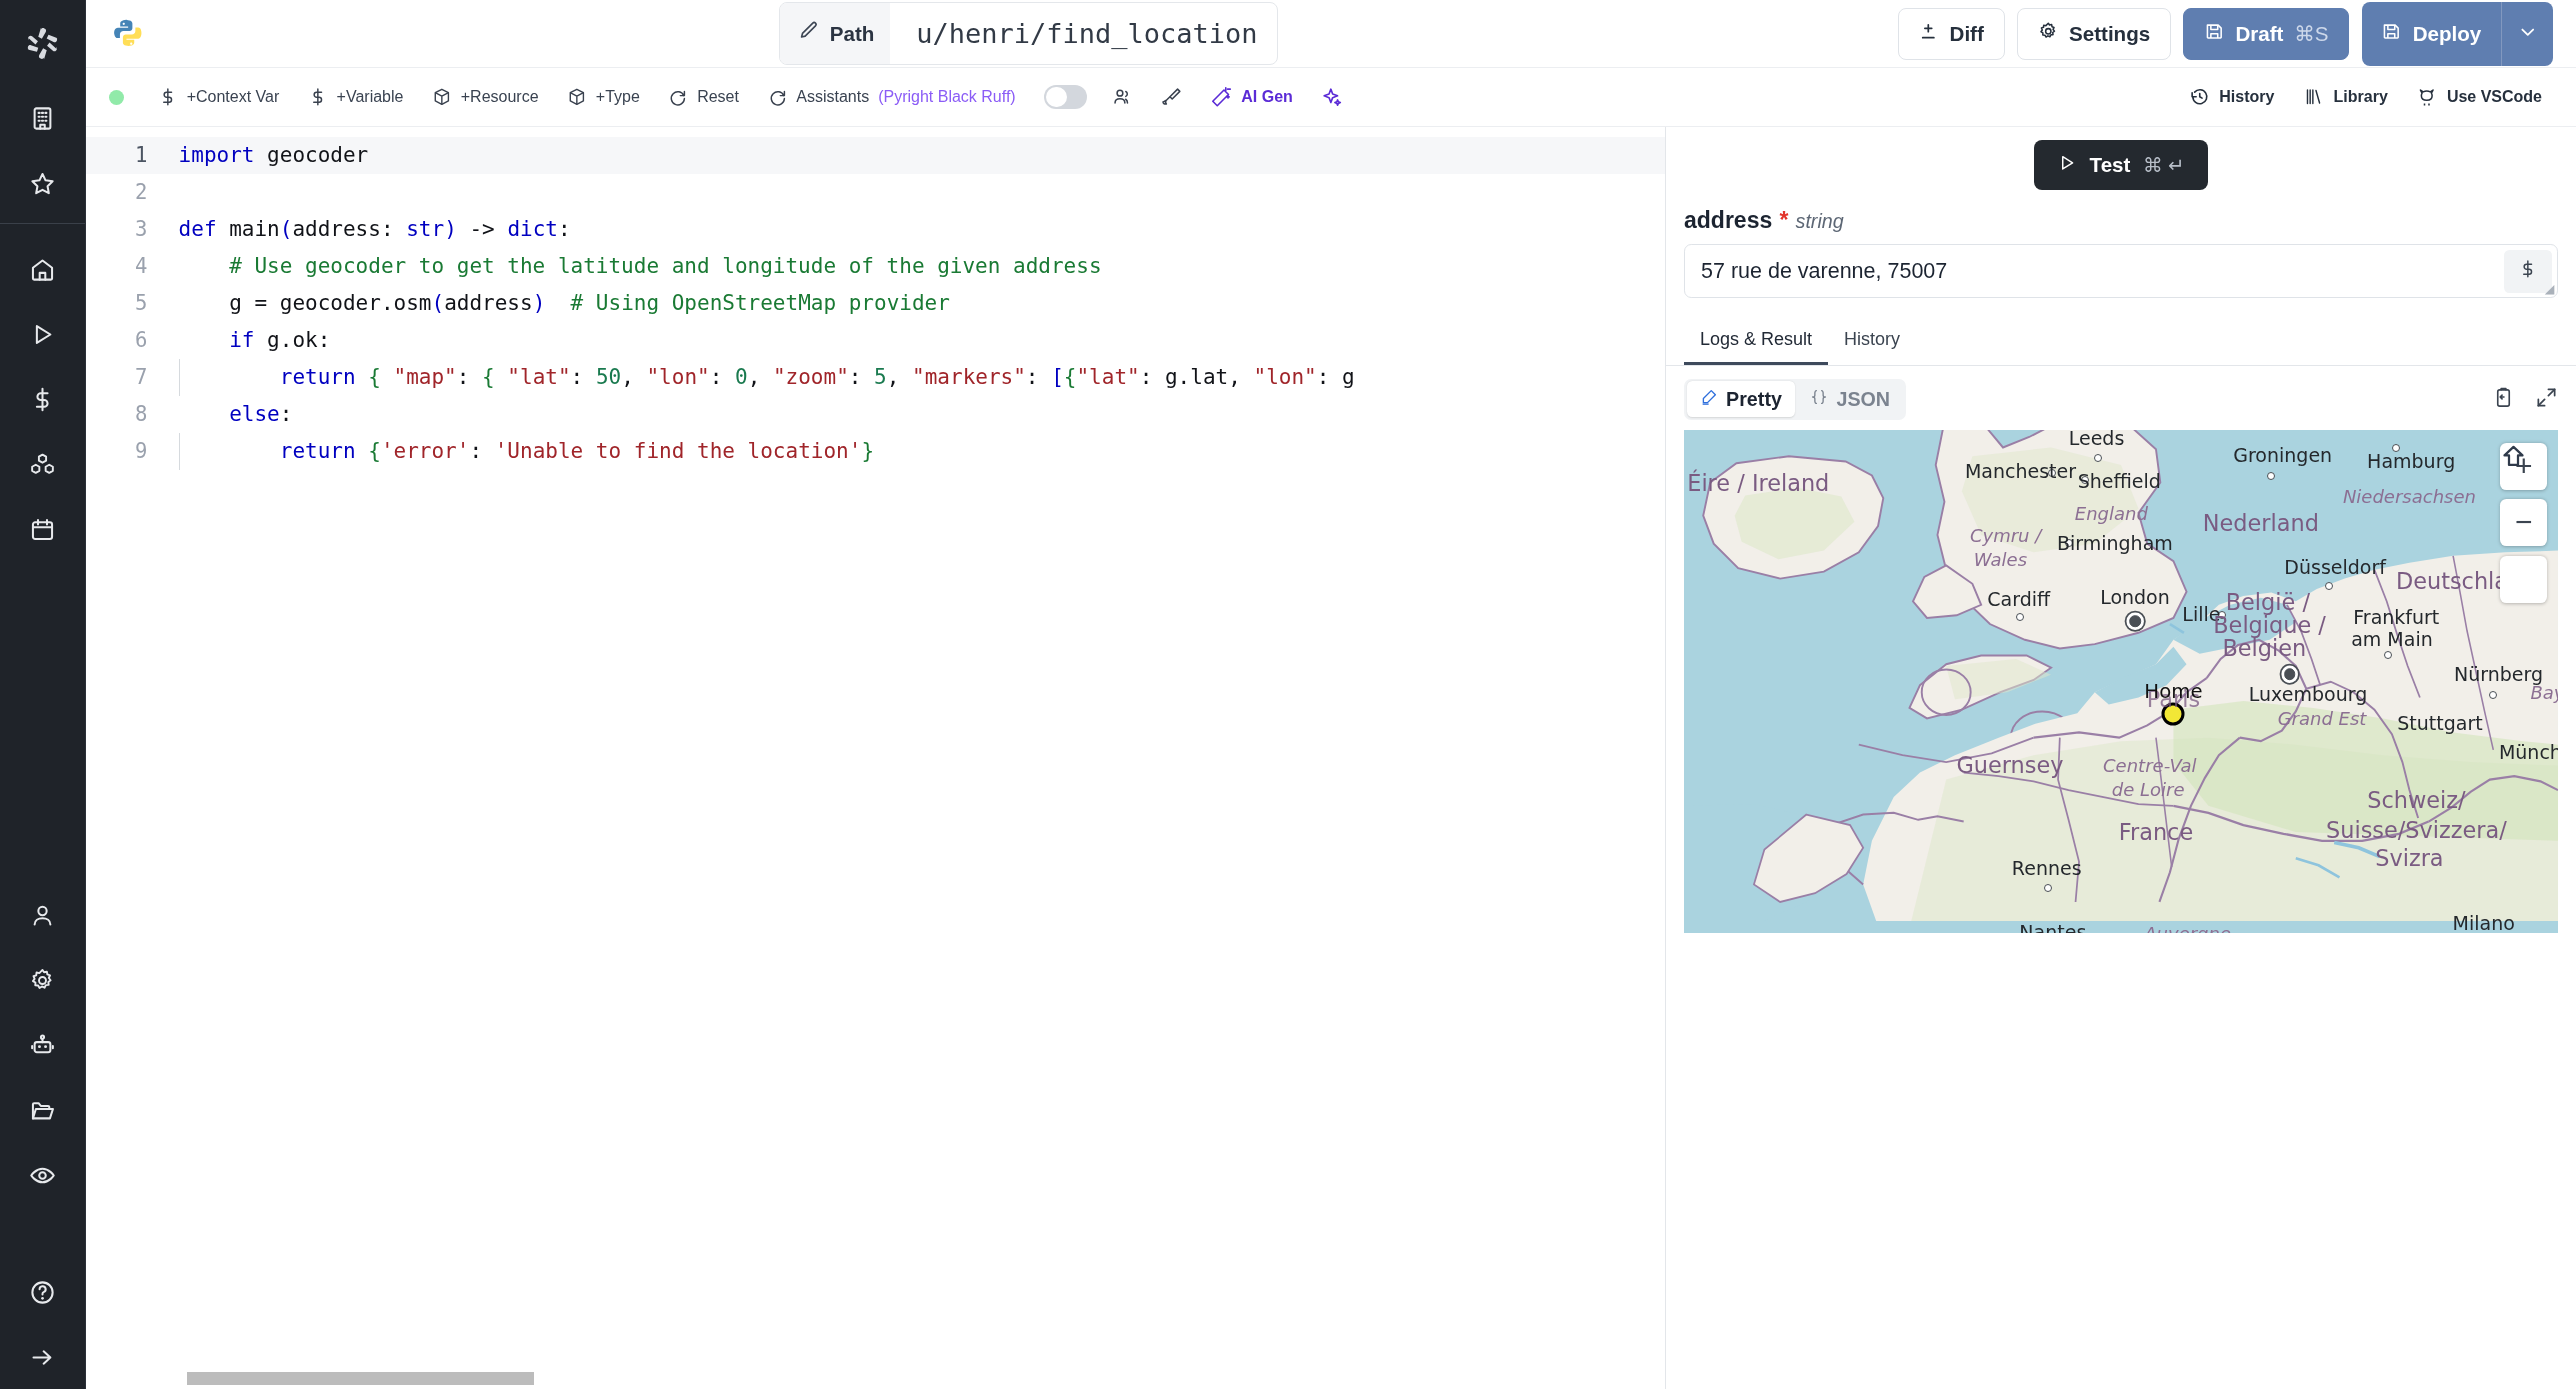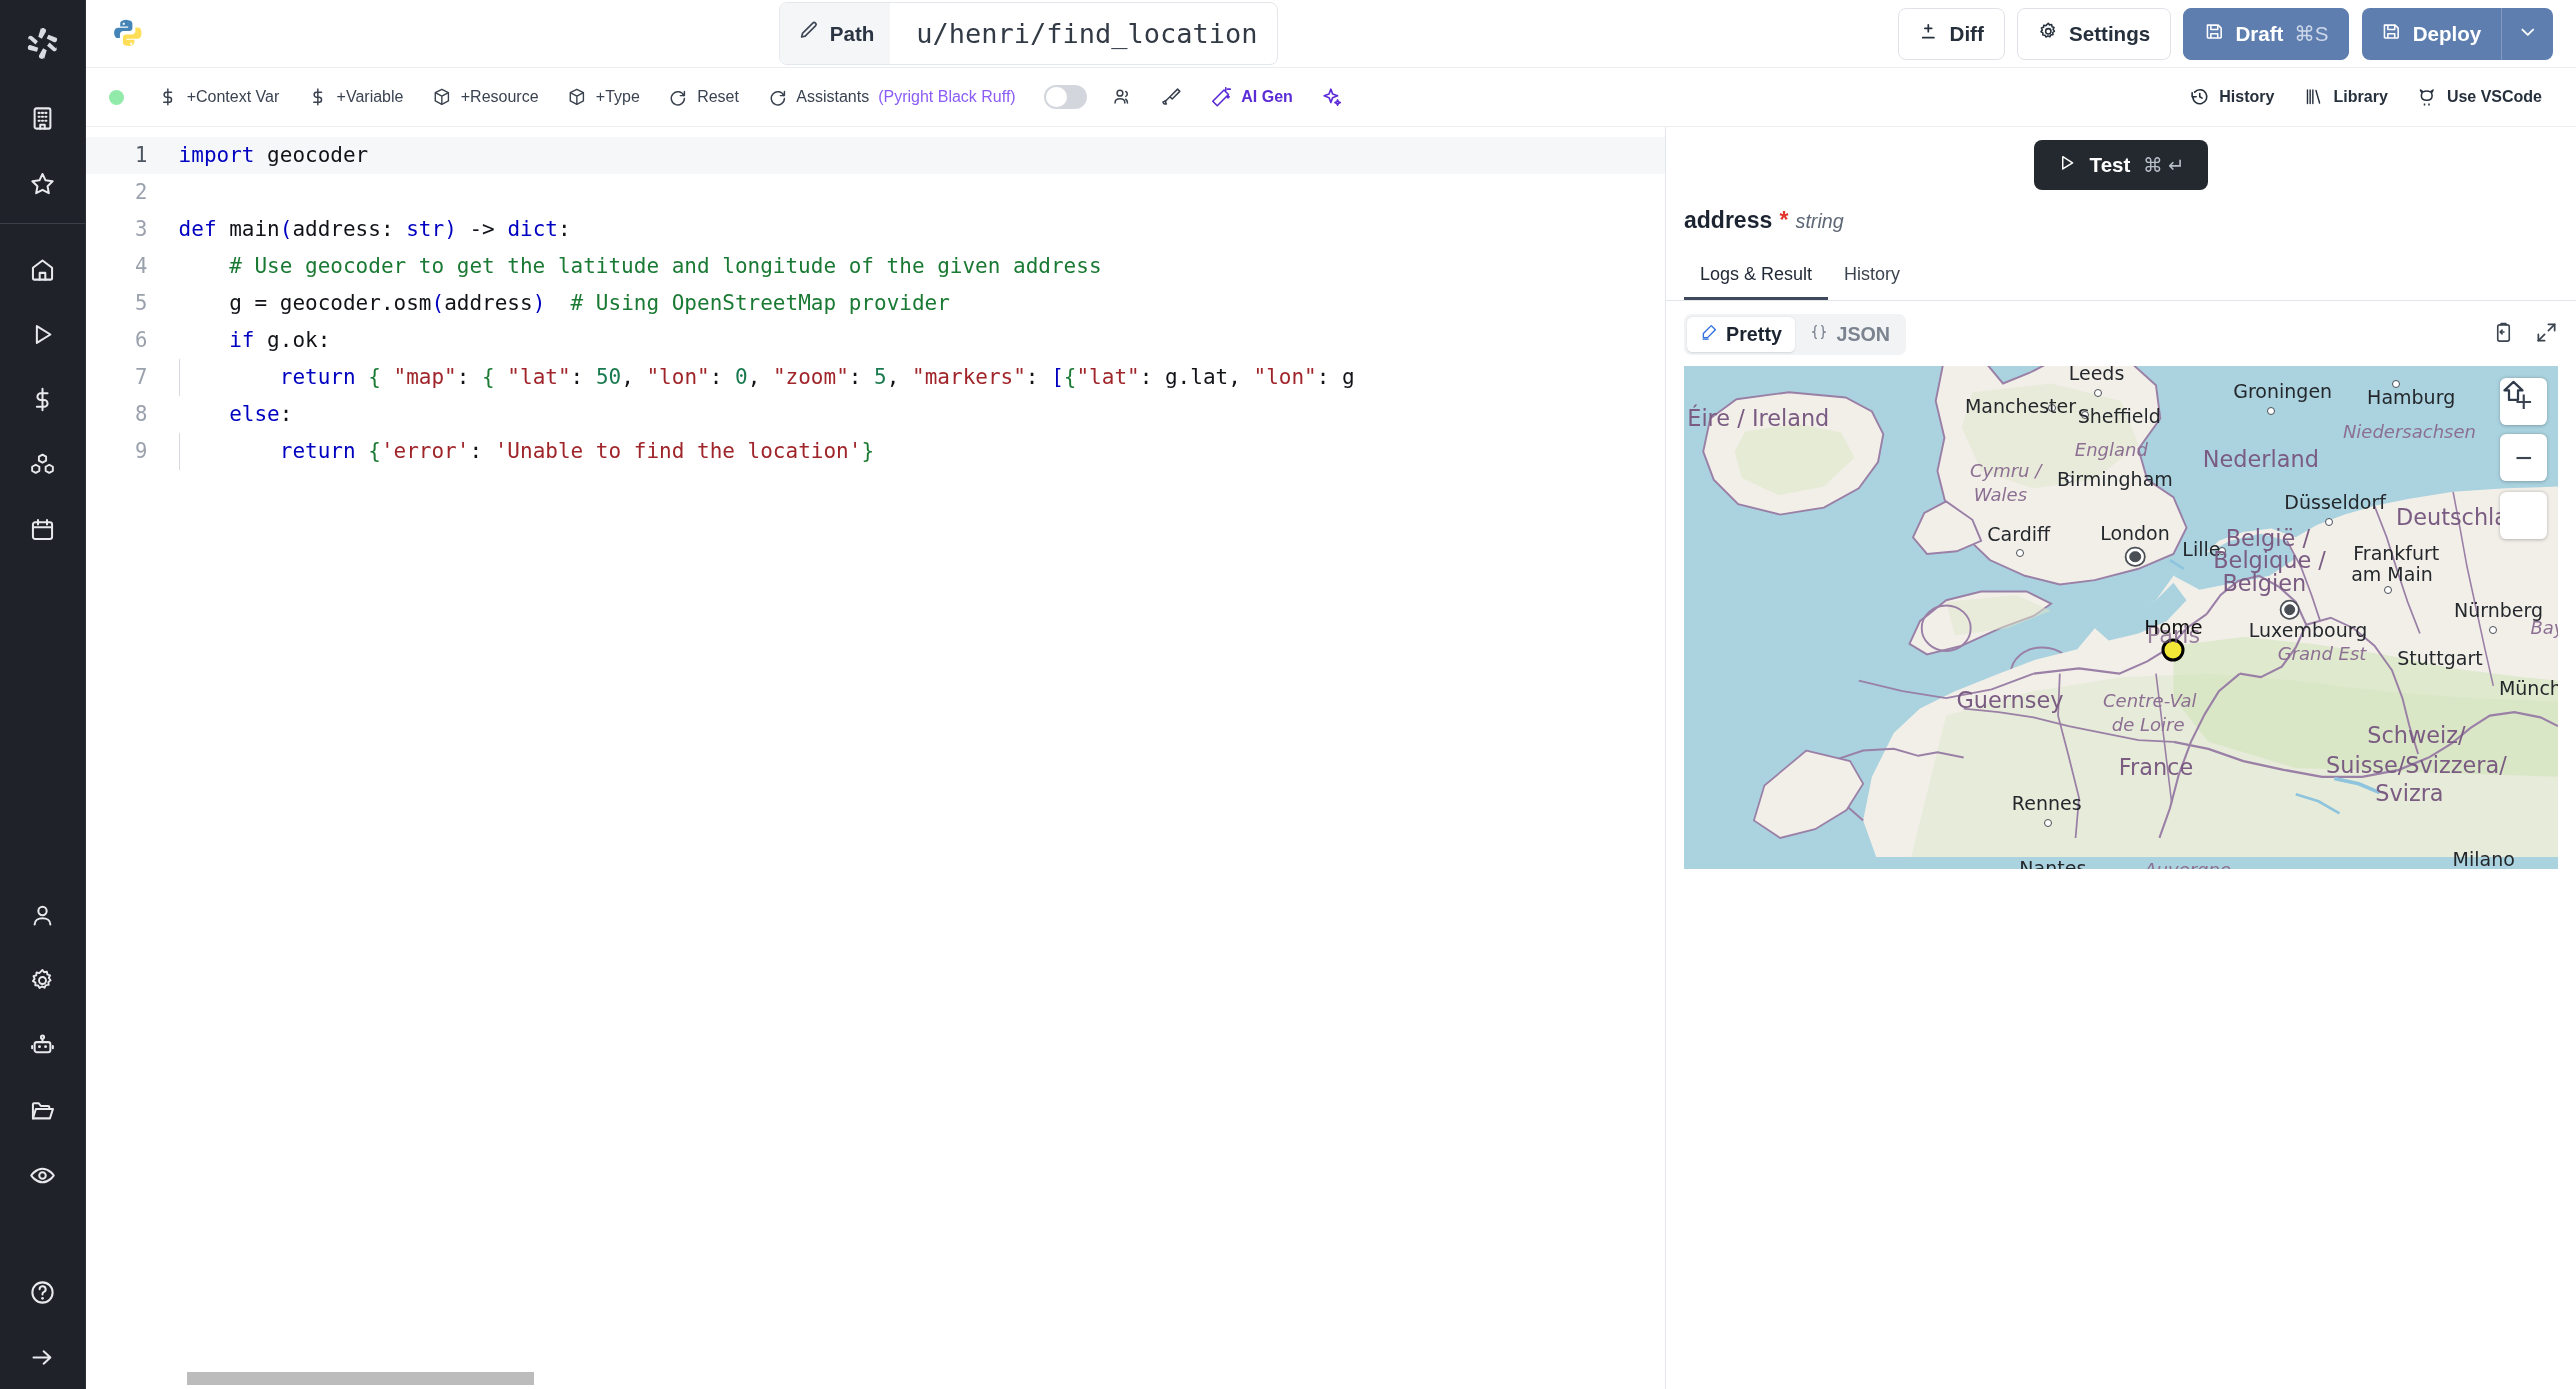--- a/index.html
+++ b/index.html
@@ -69,21 +69,21 @@
     display: flex; align-items: center; gap: 10.7px;
     height: 52px; padding: 0 19.7px; border-radius: 8px;
     border: 0.9px solid #dfe3e8; background: #fff;
     font-size: 20.6px; font-weight: bold; color: #26303d;
     white-space: nowrap;
   }
   .btn-primary {
     background: #5f7eb0; border-color: #5f7eb0; color: #fff;
   }
   .btn-primary .kbd { color: #cdd8ea; font-weight: normal; }
-  .deploy-group { display: flex; align-items: center; height: 52px; border-radius: 8px; overflow: hidden; background:#5f7eb0; }
+  .deploy-group { display: flex; align-items: center; height: 64px; border-radius: 8px; overflow: hidden; background:#5f7eb0; }
   .deploy-main { display:flex; align-items:center; gap:10.7px; padding: 0 19.7px; height:100%; color:#fff; font-size:20.6px; font-weight:bold; }
   .deploy-caret { display:flex; align-items:center; justify-content:center; width:52px; height:100%; border-left: 0.9px solid #8298bf; color:#fff; }
 
   
   .toolbar {
     height: 59px; min-height: 59px;
     display: flex; align-items: center;
     border-bottom: 0.9px solid #eceef1;
     padding: 0 19.7px 0 23px;
     background: #fff;
@@ -620,20 +620,32 @@
             <span>Test</span>
             <span class="kbd">⌘ ↵</span>
           </div>
         </div>
 
         <div class="args">
           <div class="arg-label">
             <span>address</span>
               <span class="req">*</span>
             <span class="arg-type">string</span>
+          </div>
+          <div class="arg-input-wrap">
+            <input class="arg-input" type="text" value="57 rue de varenne, 75007" style="">
+            <div class="arg-dollar">
+              <span>
+                <svg width="19.7" height="19.7" viewBox="0 0 24 24" fill="none" stroke="#3b4450" stroke-width="1.8" stroke-linecap="round">
+                  <path d="M12 2.5v19"></path>
+                    <path d="M16.5 6.5h-6a3 3 0 0 0 0 6h3a3 3 0 0 1 0 6h-6.5"></path>
+                </svg>
+              </span>
+            </div>
+            <span class="resize-grip">◢</span>
           </div>
         </div>
 
         <div class="tabs">
           <div class="tab active">
             <span>Logs &amp; Result</span>
           </div>
           <div class="tab">
             <span>History</span>
           </div>

